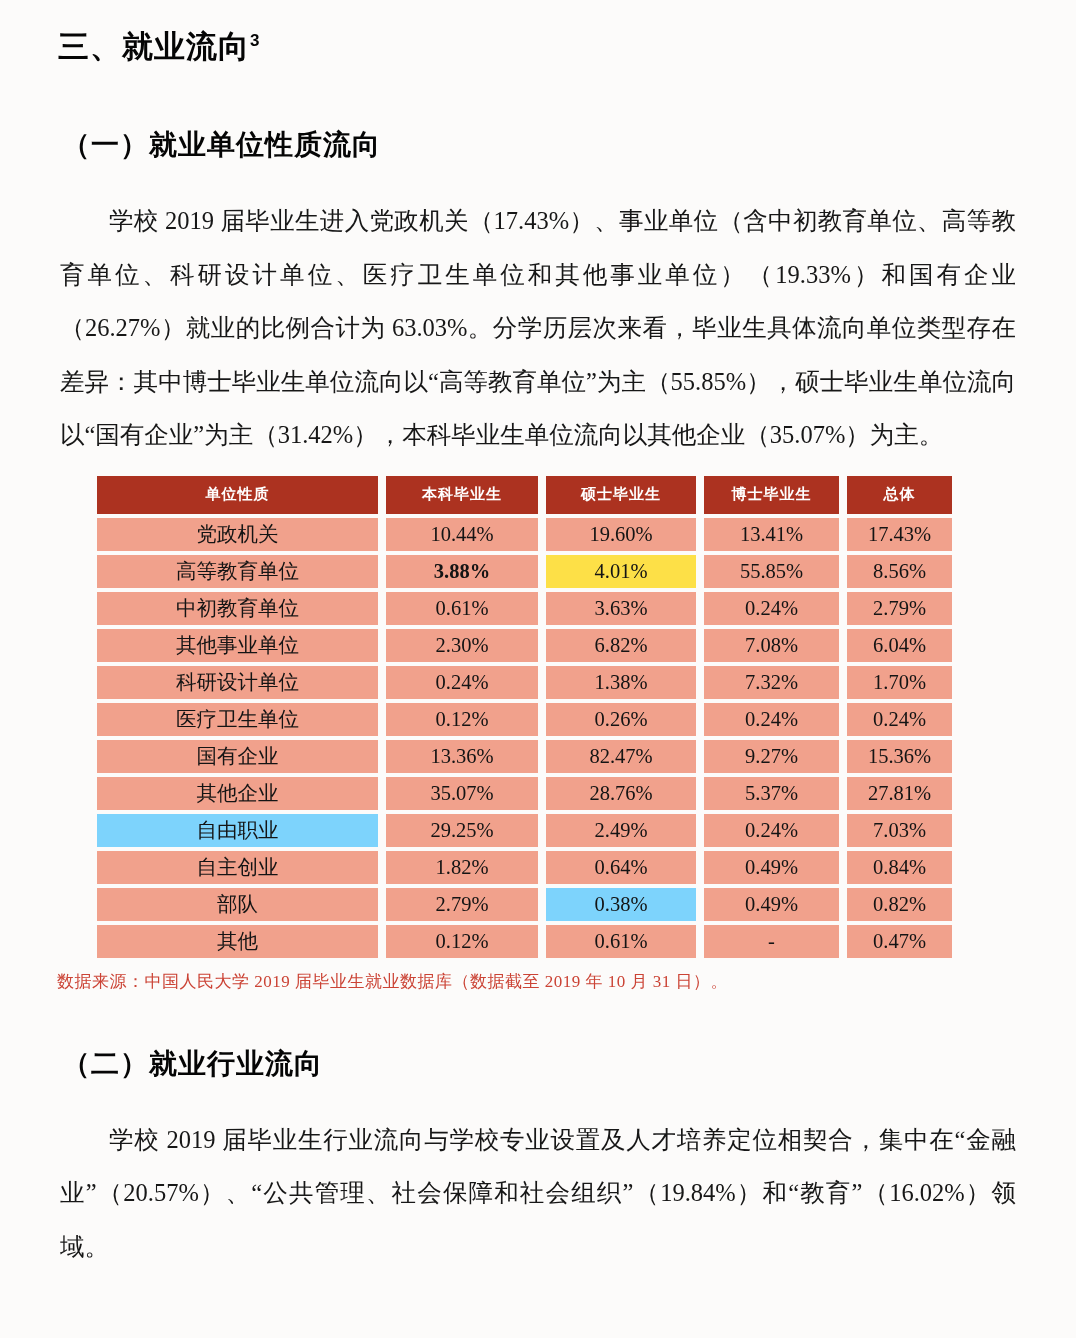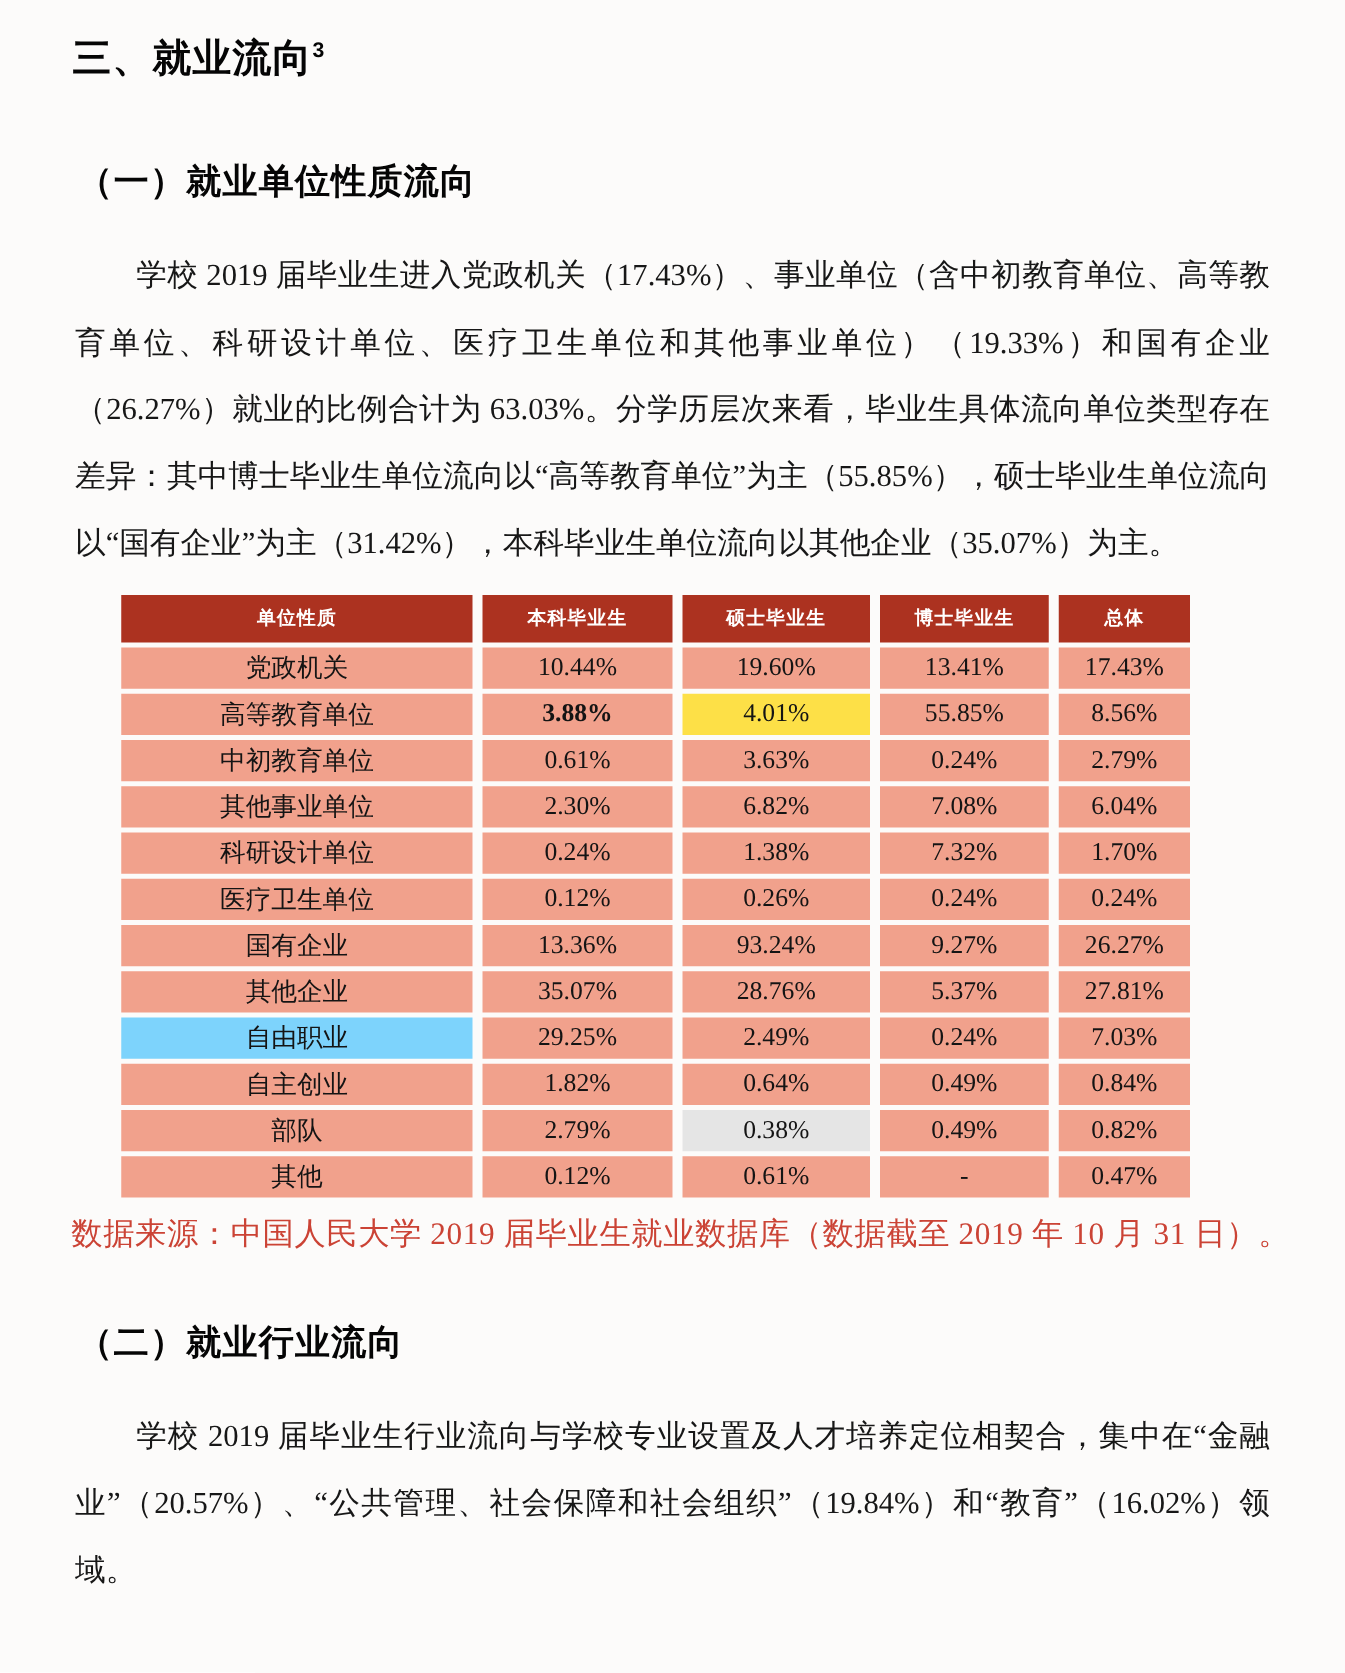--- a/index.html
+++ b/index.html
@@ -70,21 +70,21 @@
   .unit-table .td {
     height: 33px;
     display: flex;
     align-items: center;
     justify-content: center;
     font-size: 20.5px;
     color: #141414;
   }
   .source-note {
     margin: 12px 0 0 57px;
-    font-size: 25px;
+    font-size: 17px;
     letter-spacing: 0.5px;
   }
 </style>
 </head>
 <body>
 
 <div class="page">
 
   <h1 class="chapter-heading"><span>三、就业流向</span><sup>3</sup></h1>
 
@@ -124,41 +124,41 @@
       <div class="td" style="background: rgb(241, 161, 140);">1.38%</div>
       <div class="td" style="background: rgb(241, 161, 140);">7.32%</div>
       <div class="td" style="background: rgb(241, 161, 140);">1.70%</div>
       <div class="td" style="background: rgb(241, 161, 140);">医疗卫生单位</div>
       <div class="td" style="background: rgb(241, 161, 140);">0.12%</div>
       <div class="td" style="background: rgb(241, 161, 140);">0.26%</div>
       <div class="td" style="background: rgb(241, 161, 140);">0.24%</div>
       <div class="td" style="background: rgb(241, 161, 140);">0.24%</div>
       <div class="td" style="background: rgb(241, 161, 140);">国有企业</div>
       <div class="td" style="background: rgb(241, 161, 140);">13.36%</div>
-      <div class="td" style="background: rgb(241, 161, 140);">93.24%</div>
+      <div class="td" style="background: rgb(241, 161, 140);">82.47%</div>
       <div class="td" style="background: rgb(241, 161, 140);">9.27%</div>
-      <div class="td" style="background: rgb(241, 161, 140);">26.27%</div>
+      <div class="td" style="background: rgb(241, 161, 140);">15.36%</div>
       <div class="td" style="background: rgb(241, 161, 140);">其他企业</div>
       <div class="td" style="background: rgb(241, 161, 140);">35.07%</div>
       <div class="td" style="background: rgb(241, 161, 140);">28.76%</div>
       <div class="td" style="background: rgb(241, 161, 140);">5.37%</div>
       <div class="td" style="background: rgb(241, 161, 140);">27.81%</div>
       <div class="td" style="background: #7dd3fc;">自由职业</div>
       <div class="td" style="background: rgb(241, 161, 140);">29.25%</div>
       <div class="td" style="background: rgb(241, 161, 140);">2.49%</div>
       <div class="td" style="background: rgb(241, 161, 140);">0.24%</div>
       <div class="td" style="background: rgb(241, 161, 140);">7.03%</div>
       <div class="td" style="background: rgb(241, 161, 140);">自主创业</div>
       <div class="td" style="background: rgb(241, 161, 140);">1.82%</div>
       <div class="td" style="background: rgb(241, 161, 140);">0.64%</div>
       <div class="td" style="background: rgb(241, 161, 140);">0.49%</div>
       <div class="td" style="background: rgb(241, 161, 140);">0.84%</div>
       <div class="td" style="background: rgb(241, 161, 140);">部队</div>
       <div class="td" style="background: rgb(241, 161, 140);">2.79%</div>
-      <div class="td" style="background: #e5e5e5;">0.38%</div>
+      <div class="td" style="background: #7dd3fc;">0.38%</div>
       <div class="td" style="background: rgb(241, 161, 140);">0.49%</div>
       <div class="td" style="background: rgb(241, 161, 140);">0.82%</div>
       <div class="td" style="background: rgb(241, 161, 140);">其他</div>
       <div class="td" style="background: rgb(241, 161, 140);">0.12%</div>
       <div class="td" style="background: rgb(241, 161, 140);">0.61%</div>
       <div class="td" style="background: rgb(241, 161, 140);">-</div>
       <div class="td" style="background: rgb(241, 161, 140);">0.47%</div>
     </div>
 
   <div class="source-note" style="color: rgb(203, 67, 53);">数据来源：中国人民大学 2019 届毕业生就业数据库（数据截至 2019 年 10 月 31 日）。</div>

